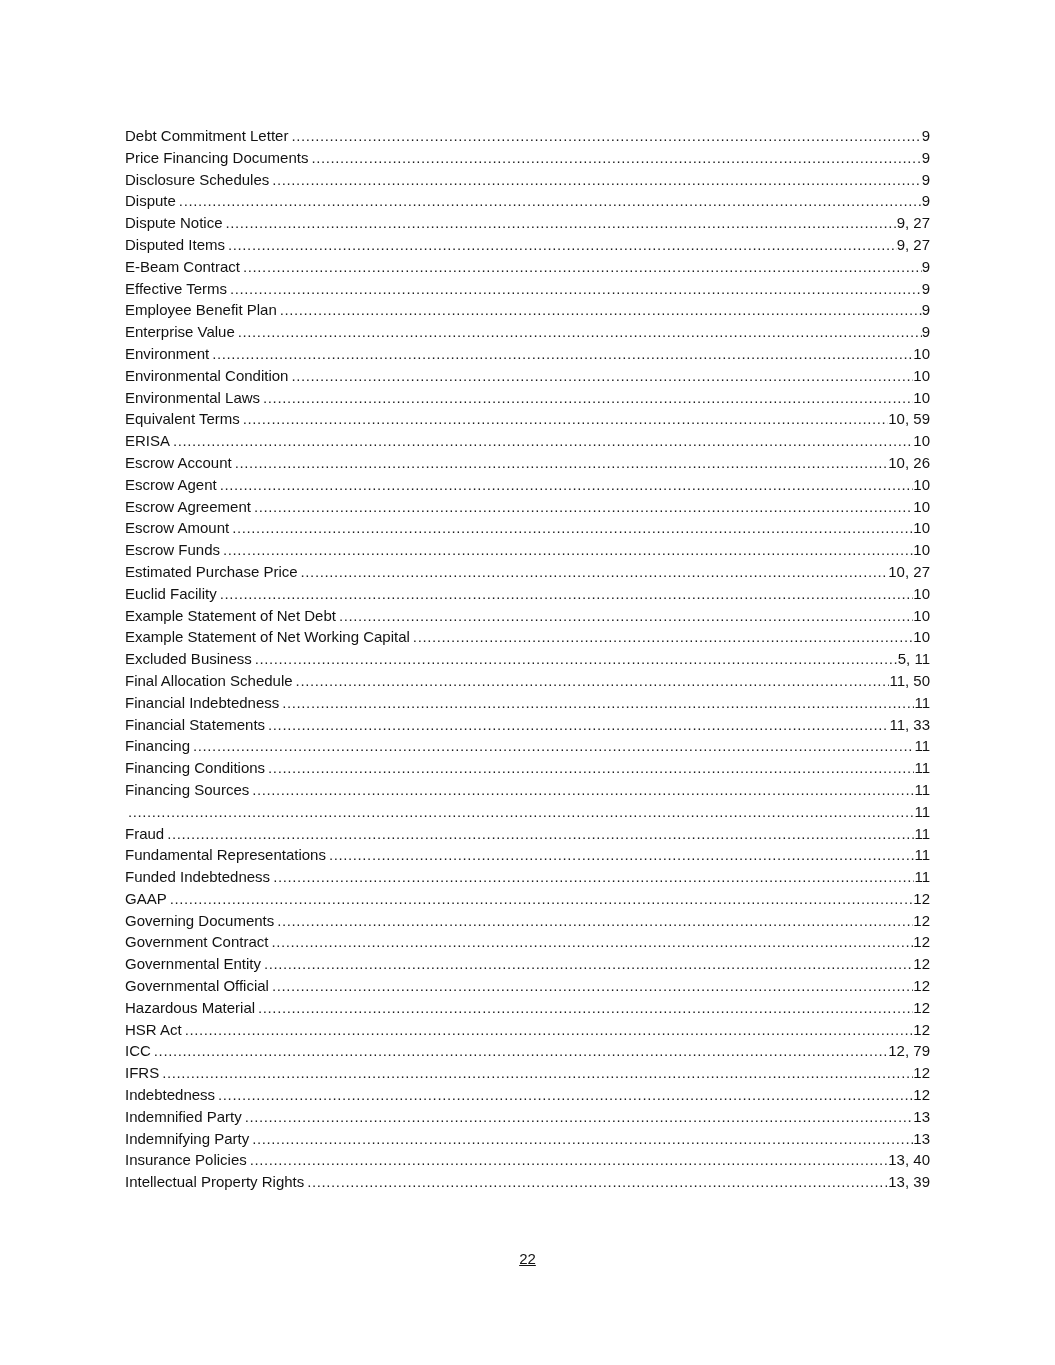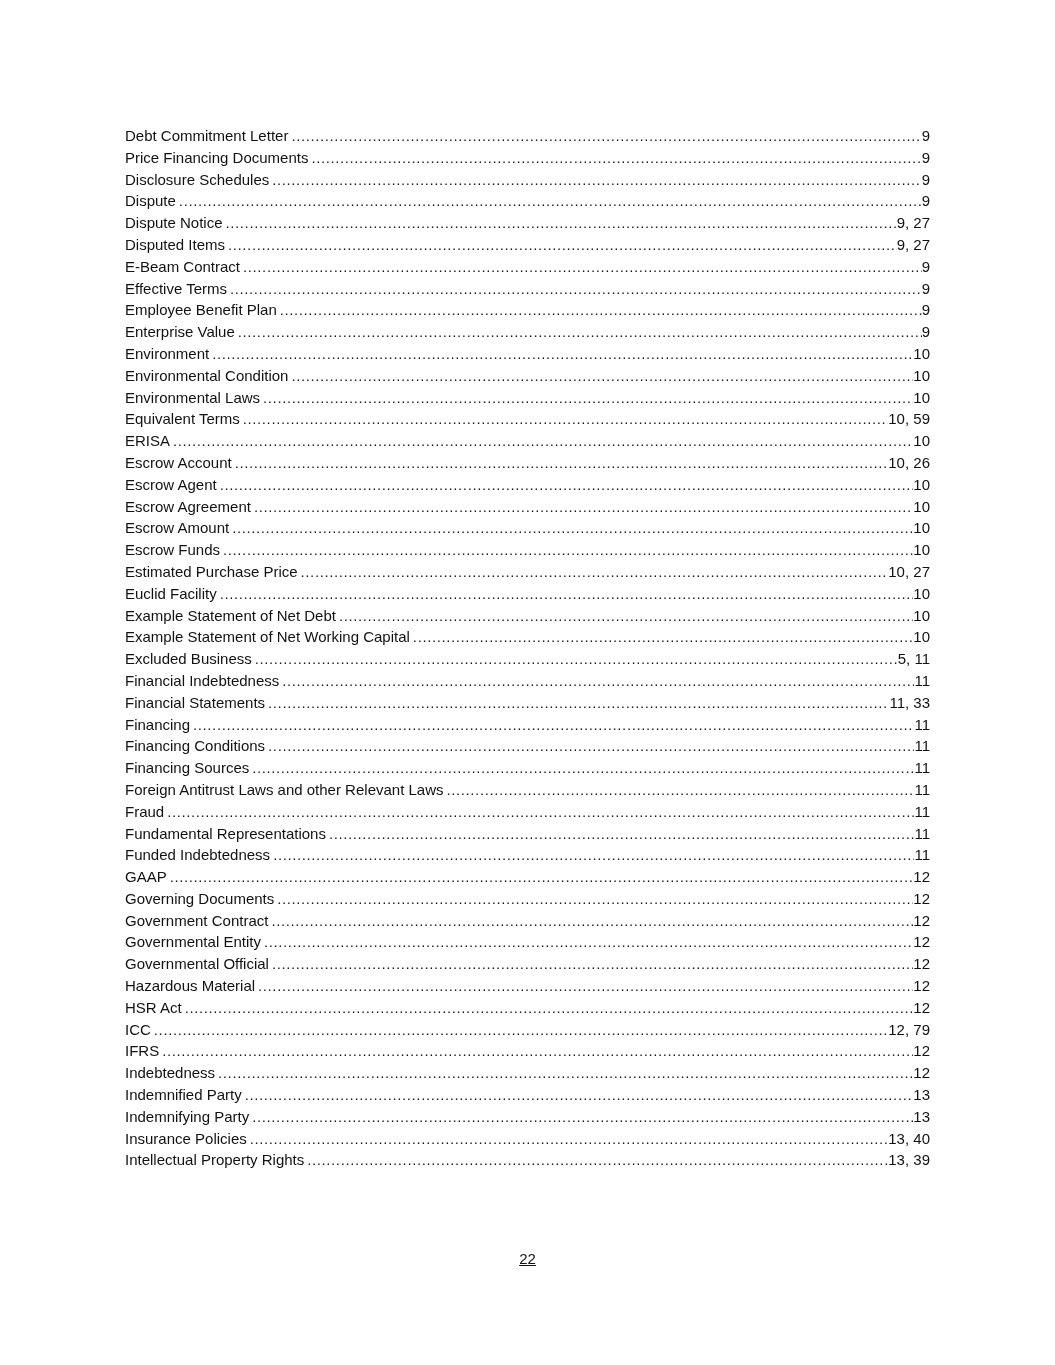--- a/index.html
+++ b/index.html
@@ -209,20 +209,25 @@
     <span class="leader"></span>
     <span class="pg">10</span>
   </div>
 
   <div class="entry">
     <span class="term">Excluded Business</span>
     <span class="leader"></span>
     <span class="pg">5, 11</span>
   </div>
 
+  <div class="entry">
+    <span class="term">Final Allocation Schedule</span>
+    <span class="leader"></span>
+    <span class="pg">11, 50</span>
+  </div>
 
   <div class="entry">
     <span class="term">Financial Indebtedness</span>
     <span class="leader"></span>
     <span class="pg">11</span>
   </div>
 
   <div class="entry">
     <span class="term">Financial Statements</span>
     <span class="leader"></span>
@@ -241,21 +246,20 @@
     <span class="pg">11</span>
   </div>
 
   <div class="entry">
     <span class="term">Financing Sources</span>
     <span class="leader"></span>
     <span class="pg">11</span>
   </div>
 
   <div class="entry">
-    <span class="term">Foreign Antitrust Laws and other Relevant Laws</span>
     <span class="leader"></span>
     <span class="pg">11</span>
   </div>
 
   <div class="entry">
     <span class="term">Fraud</span>
     <span class="leader"></span>
     <span class="pg">11</span>
   </div>
 

